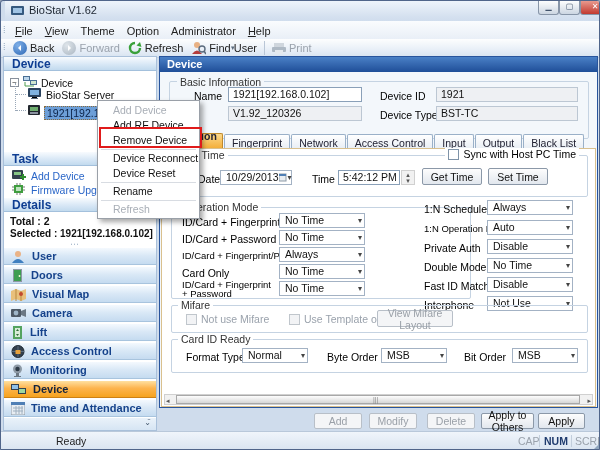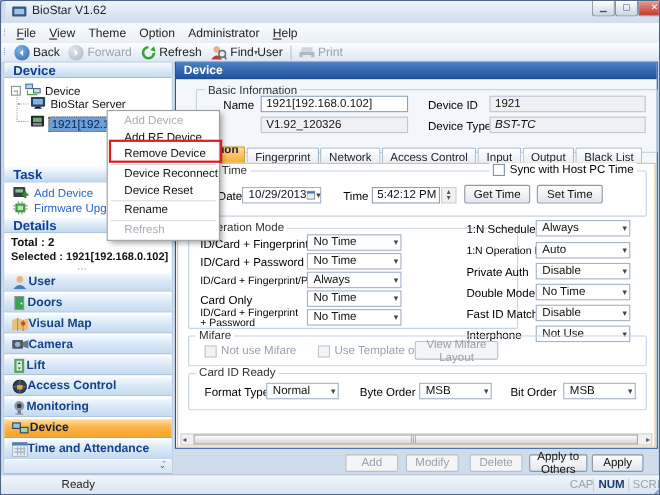--- a/index.html
+++ b/index.html
@@ -32,21 +32,21 @@
   .circ::after{content:"";position:absolute;left:4px;top:4px;border:3px solid transparent;}
   .circ.blue::after{border-right-color:#fff;left:2px;}
   .circ.grayc::after{border-left-color:#fff;left:6px;}
   .vsep{display:inline-block;width:1px;height:14px;background:#b9c6d6;margin:0 3px;vertical-align:middle;}
   
   #leftpanel{left:2px;top:55px;width:154px;height:375px;background:#fff;border:1px solid #a9c0da;box-sizing:border-box;}
   .sechdr{left:0;width:152px;height:14px;background:linear-gradient(#f8fbfe,#d9e8f6 55%,#c2daee);
     border-bottom:1px solid #a3c0dc;color:#0f3e92;font-weight:bold;font-size:12px;line-height:14px;padding-left:8px;box-sizing:border-box;}
   .navbtn{left:0;width:152px;height:18px;background:linear-gradient(#f4f9fe,#d9e8f6 48%,#c5dbf0);
     border-top:1px solid #fff;border-bottom:1px solid #a8c4de;box-sizing:border-box;
-    display:flex;align-items:center;padding-left:7px;color:#15428b;font-weight:bold;font-size:11px;}
+    display:flex;align-items:center;gap:6px;padding-left:7px;color:#15428b;font-weight:bold;font-size:11px;}
   .navbtn.active{background:linear-gradient(#ffe0a0,#fdb44e 45%,#f6a31f);border-bottom:1px solid #cd8115;color:#14233c;}
   .tasklink{color:#2a66c8;font-size:10.5px;}
   
   .treelbl{font-size:10.5px;color:#111;}
   .sel{background:#6d9fd8;border:1px dotted #8a6a3a;color:#0b2247;padding:0 2px;}
   .expander{width:9px;height:9px;border:1px solid #88909c;background:#fff;font-size:8px;line-height:7px;
     text-align:center;color:#333;box-sizing:border-box;}
   
   #mainpanel{left:158px;top:55px;width:439px;height:352px;background:#f3f7fb;border:1px solid #28549c;box-sizing:border-box;}
   #mainhdr{left:0;top:0;width:437px;height:15px;background:linear-gradient(#4a80c6,#1f4e98);
@@ -298,29 +298,29 @@
       <span>Time and Attendance</span>
       </div>
     <div class="abs" style="top:361px;left:0;width:152px;height:12px;background:linear-gradient(#eaf2fa,#d6e5f4);">
       <span class="abs" style="right:5px;top:0px;font-size:8px;color:#44586e;">⌄̈</span>
     </div>
   </div>
 
   <div id="mainpanel" class="abs">
     <div id="mainhdr" class="abs">Device</div>
 
-    <div class="grp abs" style="left:18px;top:24px;width:420px;height:58px;">
+    <div class="grp abs" style="left:9px;top:24px;width:420px;height:58px;">
       <span class="legend abs" style="left:7px;top:-6px;">Basic Information</span>
       <span class="abs s10" style="left:24px;top:8px;">Name</span>
       <div class="field abs" style="left:58px;top:5px;width:134px;height:15px;">1921[192.168.0.102]</div>
       <div class="field ro abs" style="left:58px;top:24px;width:134px;height:15px;">V1.92_120326</div>
       <span class="abs s10" style="left:210px;top:8px;">Device ID</span>
       <div class="field ro abs" style="left:266px;top:5px;width:142px;height:15px;">1921</div>
       <span class="abs s10" style="left:210px;top:27px;">Device Type</span>
-      <div class="field ro abs" style="left:266px;top:24px;width:142px;height:15px;font-style:italic;">BST-TC</div>
+      <div class="field ro abs" style="left:266px;top:24px;width:142px;height:15px;">BST-TC</div>
     </div>
 
     <div class="abs" style="left:1px;top:75px;width:435px;height:17px;">
       <span class="tab active" style="width:62px;overflow:hidden;">Operation Mode</span><span class="tab">Fingerprint</span><span class="tab">Network</span><span class="tab">Access Control</span><span class="tab">Input</span><span class="tab">Output</span><span class="tab">Black List</span><span class="tab">Display/Sound</span><span class="tab">T &amp; A</span><span class="tab">Wiegand</span>
     </div>
 
     <div id="tabpage" class="abs">
 
       <div class="grp abs" style="left:9px;top:6px;width:417px;height:42px;">
         <span class="legend onwhite abs" style="left:-24px;top:-7px;">BioStation Time</span>

